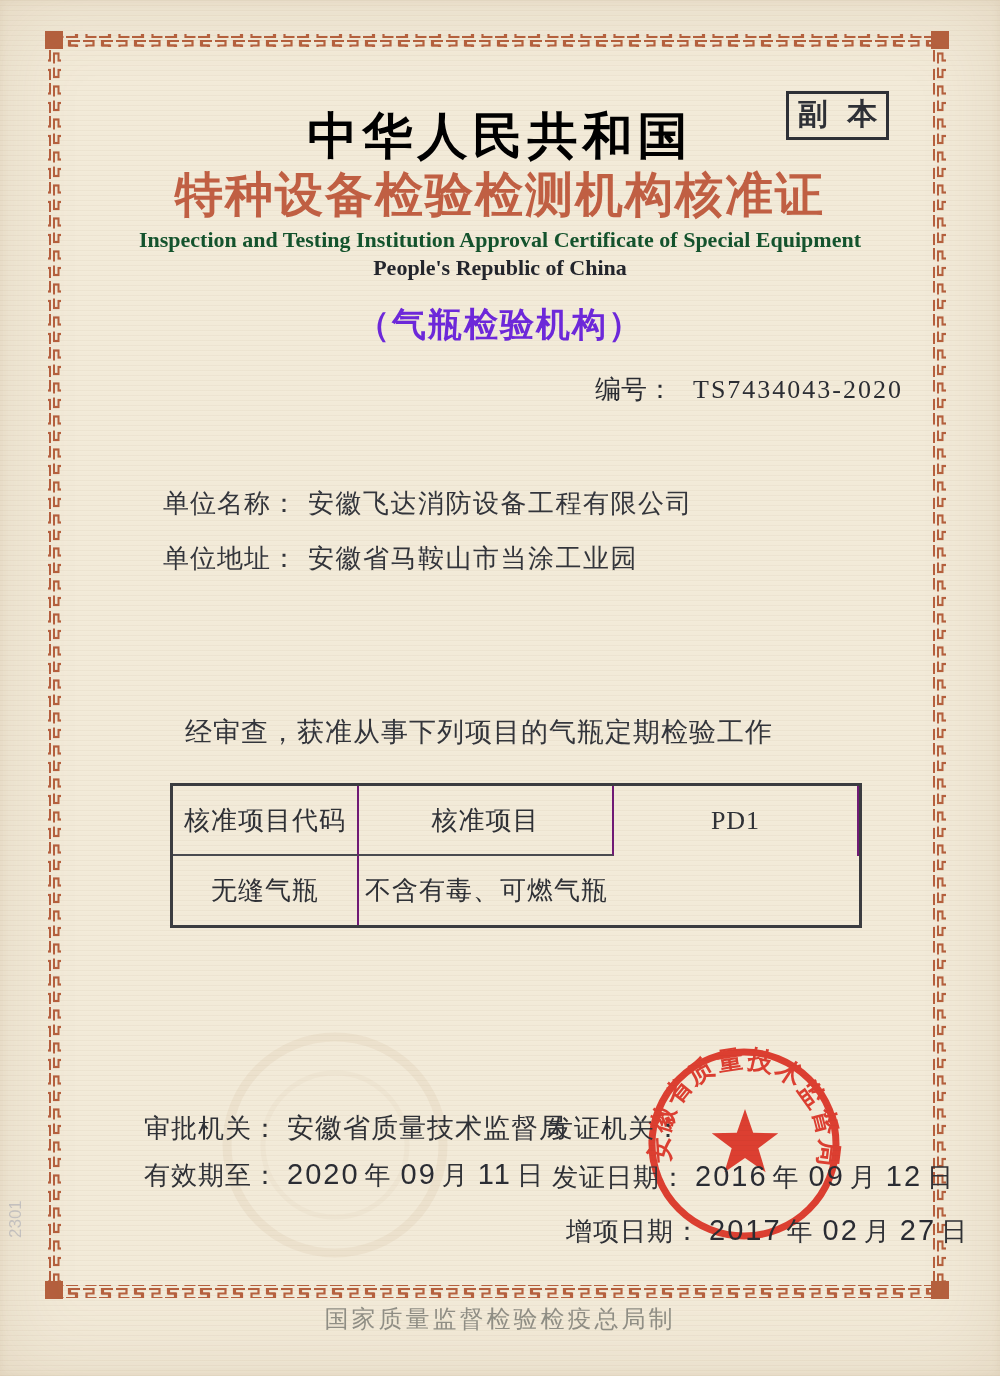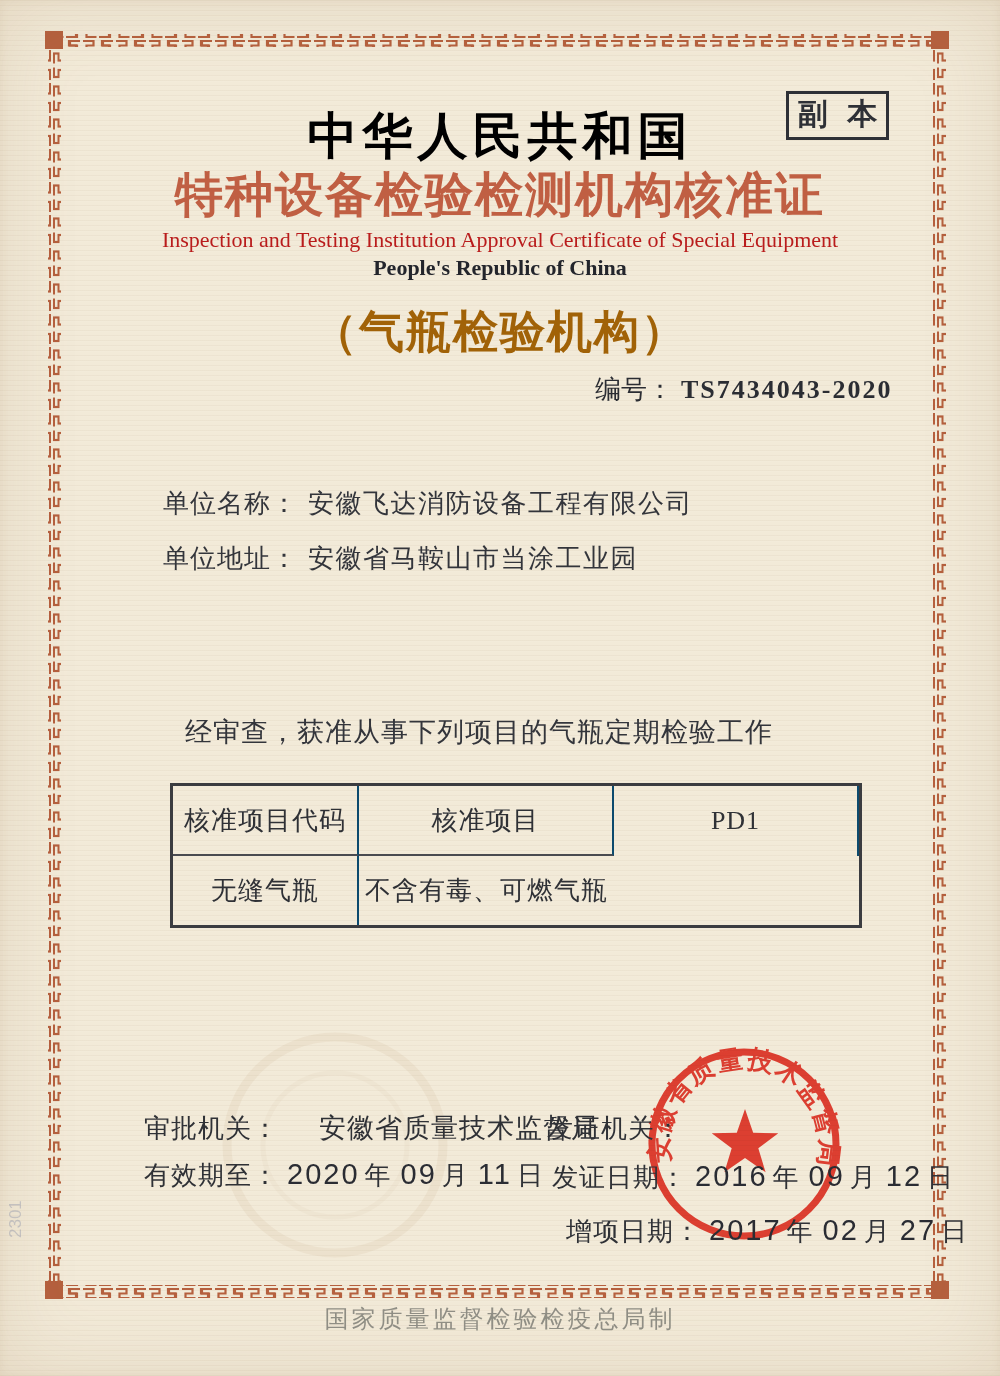--- a/index.html
+++ b/index.html
@@ -17,52 +17,52 @@
   .centered{left:0;width:1000px;text-align:center;}
   .z-text{z-index:6;}
 
   .copy-box{
     left:786px;top:91px;width:97px;height:43px;
     border:3px solid #2e3036;display:flex;align-items:flex-start;justify-content:center;
     font-size:30px;font-weight:bold;color:#2e3036;letter-spacing:6px;text-indent:6px;
   }
   .title-cn-1{top:103px;font-size:50px;font-weight:bold;color:#000000;letter-spacing:5px;}
   .title-cn-2{top:163px;font-size:48px;font-weight:bold;color:#c05f43;letter-spacing:2px;}
-  .title-en-1{top:227px;font-size:22px;font-weight:normal;color:#b91c1c;}
+  .title-en-1{top:227px;font-size:22px;font-weight:bold;color:#14532d;}
   .title-en-2{top:255px;font-size:22px;font-weight:bold;color:#23252c;}
-  .org-type{top:302px;font-size:45px;font-weight:bold;color:#a16207;letter-spacing:2px;}
+  .org-type{top:302px;font-size:34px;font-weight:bold;color:#6d28d9;letter-spacing:2px;}
 
   .serial{left:595px;top:372px;font-size:26px;color:#2b2d33;}
-  .serial .val{letter-spacing:2px;margin-left:8px;font-weight:bold;}
+  .serial .val{letter-spacing:2px;margin-left:20px;}
 
   .field{font-size:26px;color:#33353b;}
   .field .lbl{letter-spacing:1px;}
   .field .val{margin-left:10px;letter-spacing:1.5px;}
   .unit-name{left:163px;top:486px;}
   .unit-addr{left:163px;top:541px;}
 
   .statement{left:185px;top:714px;font-size:27px;color:#33353b;letter-spacing:1px;}
 
   .ctable{
     left:170px;top:783px;width:686px;
     display:grid;grid-template-columns:186px 255px 245px;grid-template-rows:70px 69px;
     border:3px solid #3b3c40;z-index:6;
   }
   .ctable .td{
     display:flex;align-items:center;justify-content:center;
-    border-right:2px solid #0c4a6e;border-bottom:2px solid #4a4b50;
+    border-right:2px solid #701a75;border-bottom:2px solid #4a4b50;
     font-size:26px;color:#2f3136;letter-spacing:1px;
   }
   .ctable .td.last-col{border-right:none;}
   .ctable .td.last-row{border-bottom:none;}
 
   .lower{font-size:26px;color:#2f3136;display:flex;align-items:baseline;}
   .lower .lbl{letter-spacing:1px;}
   .lower .val{margin-left:8px;letter-spacing:1px;font-size:27px;}
-  .appr-row{left:144px;top:1110px;gap:32px;}
+  .appr-row{left:144px;top:1110px;}
   .valid-row{left:144px;top:1158px;}
   .issu-row{left:547px;top:1111px;}
   .idate-row{left:552px;top:1160px;}
   .adate-row{left:566px;top:1214px;}
   .num{
     font-family:"Liberation Sans","DejaVu Sans",sans-serif;
     font-size:29px;color:#2a2c33;letter-spacing:2px;margin:0 5px 0 8px;
   }
   .dunit{font-size:26px;margin-right:2px;}
 

